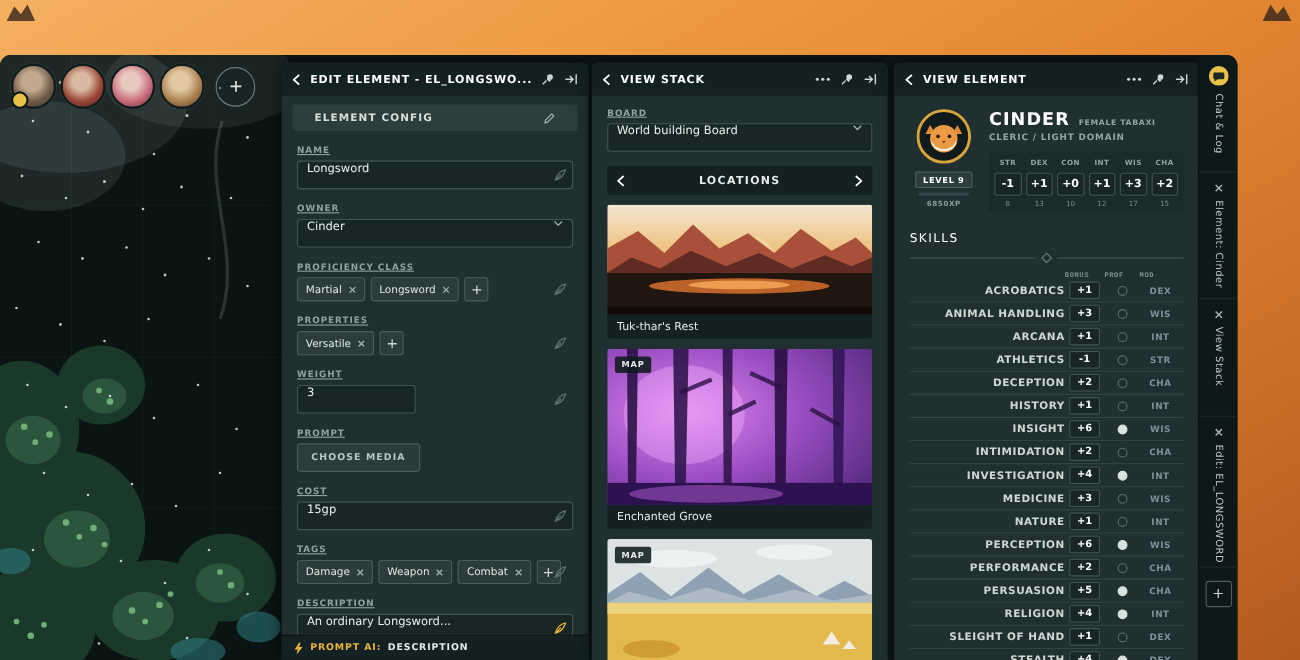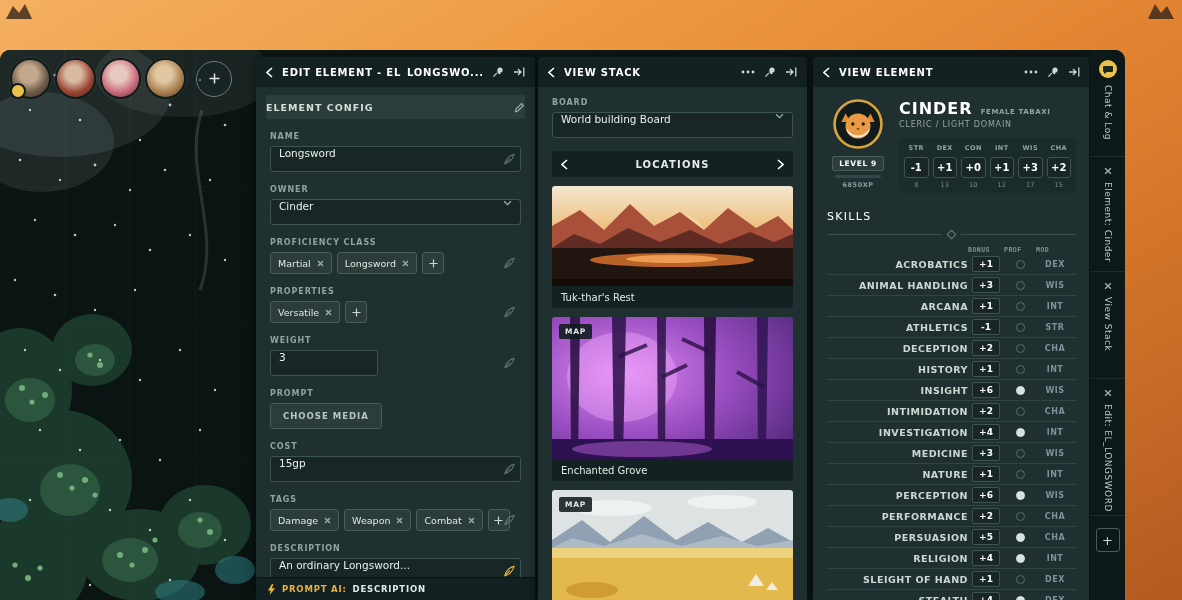--- a/index.html
+++ b/index.html
@@ -30,23 +30,23 @@
   
   .panel{position:absolute;top:7px;bottom:0;background:#203030;border-radius:5px 5px 0 0;
     box-shadow:0 0 14px rgba(0,0,0,.5);display:flex;flex-direction:column;overflow:hidden;}
   .panel-header{height:30px;flex:none;background:#132123;display:flex;align-items:center;
     padding:0 10px;gap:9px;}
   .panel-title{flex:1;font-size:10px;font-weight:bold;color:#fff;letter-spacing:.8px;
     white-space:nowrap;overflow:hidden;}
   .icon-btn{display:flex;align-items:center;justify-content:center;flex:none;}
   .panel-body{flex:1;padding:0 14px;overflow:hidden;position:relative;}
   .section-bar{height:24px;background:#2c3e3c;display:flex;align-items:center;
-    padding:0 0;margin:8px -4px 0 -4px;border-radius:2px;}
+    padding:0 20px;margin:8px -4px 0 -4px;border-radius:2px;}
   .section-title{flex:1;font-size:9.5px;font-weight:bold;color:#d6dfda;letter-spacing:1px;}
-  .field-label{font-size:8px;font-weight:bold;color:#8ea49e;letter-spacing:.9px;margin:13px 0 5px;}
+  .field-label{font-size:8px;font-weight:bold;color:#8ea49e;letter-spacing:.9px;margin:13px 0 5px;text-decoration:underline;}
   .field-row{position:relative;}
   .text-input{height:24px;background:#182726;border:1px solid #3e5450;border-radius:3px;
     color:#e9efeb;font-size:10.5px;display:flex;align-items:flex-start;padding:0 8px;}
   .select{justify-content:space-between;}
   .quill{position:absolute;right:5px;top:50%;transform:translateY(-50%);color:#5d726e;}
   .quill.gold{color:#e9b33c;}
   .chips{display:flex;align-items:center;gap:5px;flex-wrap:nowrap;}
   .chip{height:20px;background:#2b3c3a;border:1px solid #495d59;border-radius:3px;
     color:#dfe8e3;font-size:9.5px;display:inline-flex;align-items:center;gap:6px;padding:0 7px;}
   .chip-add{width:20px;height:20px;background:#2b3c3a;border:1px solid #495d59;border-radius:3px;
@@ -73,21 +73,21 @@
   .char-left{width:62px;flex:none;display:flex;flex-direction:column;align-items:center;}
   .level-badge{margin-top:7px;background:#2c3e3c;border:1px solid #495d59;border-radius:2px;
     font-size:7.5px;font-weight:bold;color:#fff;letter-spacing:.6px;padding:2px 6px;}
   .xp-bar{width:46px;height:3px;background:#35464a;border-radius:2px;margin-top:4px;overflow:hidden;}
   .xp-fill{height:100%;width:62%;background:#e9b33c;}
   .xp-text{font-size:6.5px;font-weight:bold;color:#8a9d98;margin-top:3px;letter-spacing:.5px;}
   .char-right{flex:1;padding-left:10px;min-width:0;}
   .char-name-row{display:flex;align-items:baseline;gap:8px;}
   .char-name{font-size:16px;font-weight:bold;color:#fff;letter-spacing:1px;}
   .char-race{font-size:7px;font-weight:bold;color:#93a5a1;letter-spacing:.6px;}
-  .char-class{font-size:8px;font-weight:normal;color:#93a5a1;letter-spacing:.8px;margin-top:2px;}
+  .char-class{font-size:8px;font-weight:bold;color:#93a5a1;letter-spacing:.8px;margin-top:2px;}
   .abilities{margin-top:9px;background:#1b2b2a;border-radius:3px;padding:3px 3px 4px;}
   .ab-row{display:grid;grid-template-columns:repeat(6,1fr);}
   .ab-abbr{font-size:6.5px;font-weight:bold;color:#8fa3a0;text-align:center;padding:3px 0;letter-spacing:.4px;}
   .ab-box{height:19px;margin:2px;background:#182726;border:1px solid #3e5450;border-radius:3px;
     color:#fff;font-size:10px;font-weight:bold;display:flex;align-items:center;justify-content:center;}
   .ab-score{font-size:6.5px;color:#76908c;text-align:center;padding-top:1px;}
   .skills-title{font-size:11px;font-weight:normal;color:#fff;letter-spacing:1.3px;margin-top:17px;}
   .orn-divider{display:flex;align-items:center;gap:6px;margin-top:8px;}
   .orn-line{flex:1;height:1px;background:#3c4f4d;}
   .orn-diamond{width:5px;height:5px;border:1px solid #6a7e7a;transform:rotate(45deg);}

